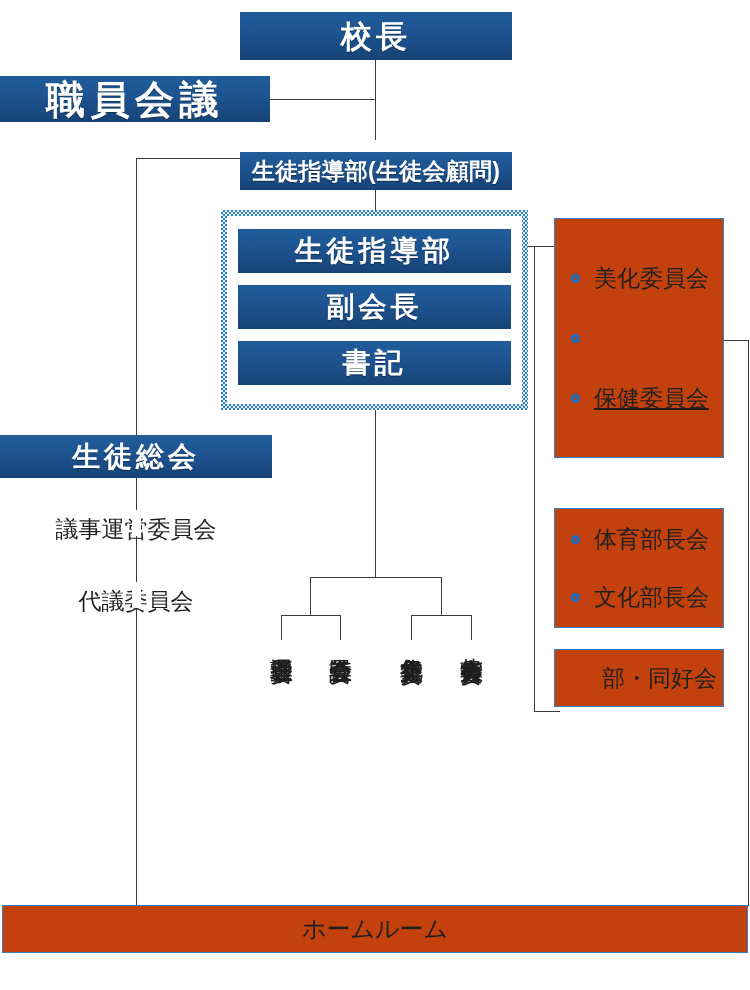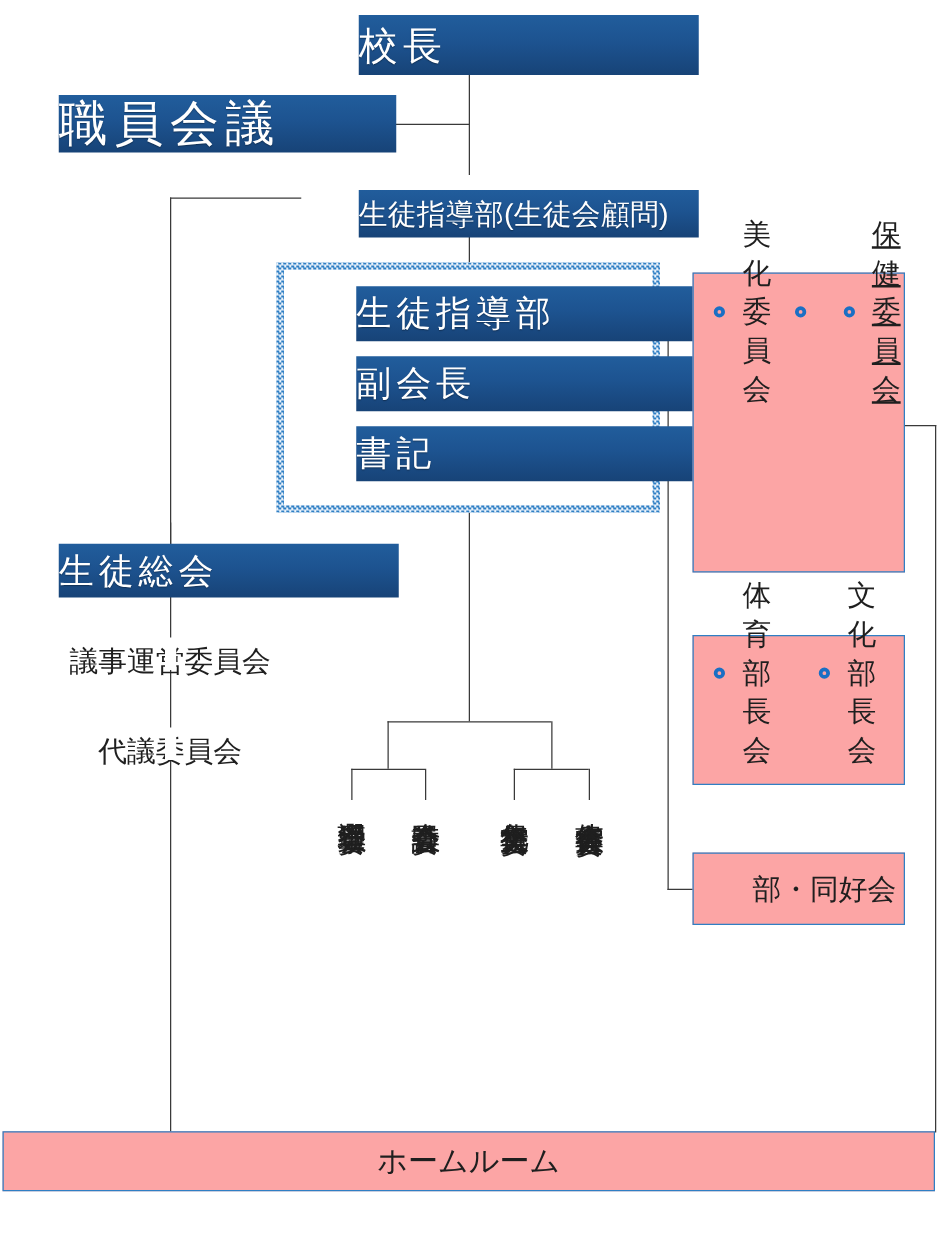--- a/index.html
+++ b/index.html
@@ -29,37 +29,37 @@
   .line-v { width: 1px; }
 
   
   .blue-box {
     position: absolute;
     box-sizing: border-box;
     background: linear-gradient(to bottom, #215d9c 0%, #1d5390 45%, #174377 100%);
     color: #ffffff;
     display: flex;
     align-items: center;
+    justify-content: center;
     text-align: center;
     letter-spacing: 0.14em;
-    font-weight: 400;
+    font-weight: 700;
     text-shadow: 0 1px 1px rgba(0,0,0,0.35);
     line-height: 1;
-    margin-left: 47px;
   }
   .blue-box.tight { letter-spacing: 0.01em; }
 
   
   .white-box {
     position: absolute;
     box-sizing: border-box;
-    background: #fca5a5;
+    background: #c2410c;
     border: 1.5px solid #2f7fc4;
     display: flex;
-    flex-direction: row;
+    flex-direction: column;
     justify-content: center;
   }
   .white-box.center {
     align-items: center;
     justify-content: center;
   }
 
   .bullet-item {
     display: flex;
     align-items: center;
@@ -226,21 +226,21 @@
     <div class="bullet-item" style="height:58px;font-family:Liberation Serif, serif;">
       <span class="bullet-dot"></span>
       <span>体育部長会</span>
     </div>
     <div class="bullet-item" style="height:58px;">
       <span class="bullet-dot"></span>
       <span>文化部長会</span>
     </div>
   </div>
 
-  <div class="white-box center" style="left:554px; top:682px; width:170px; height:58px; font-size:23px; color:#1f1f1f;padding-left:41px;">
+  <div class="white-box center" style="left:554px; top:649px; width:170px; height:58px; font-size:23px; color:#1f1f1f;padding-left:41px;">
     <span>部・同好会</span>
   </div>
 
   <div class="white-box center" style="left:2px; top:905px; width:746px; height:48px; font-size:24px; color:#1f1f1f;">
     <span>ホームルーム</span>
   </div>
 
 </div>
 
 </body></html>

